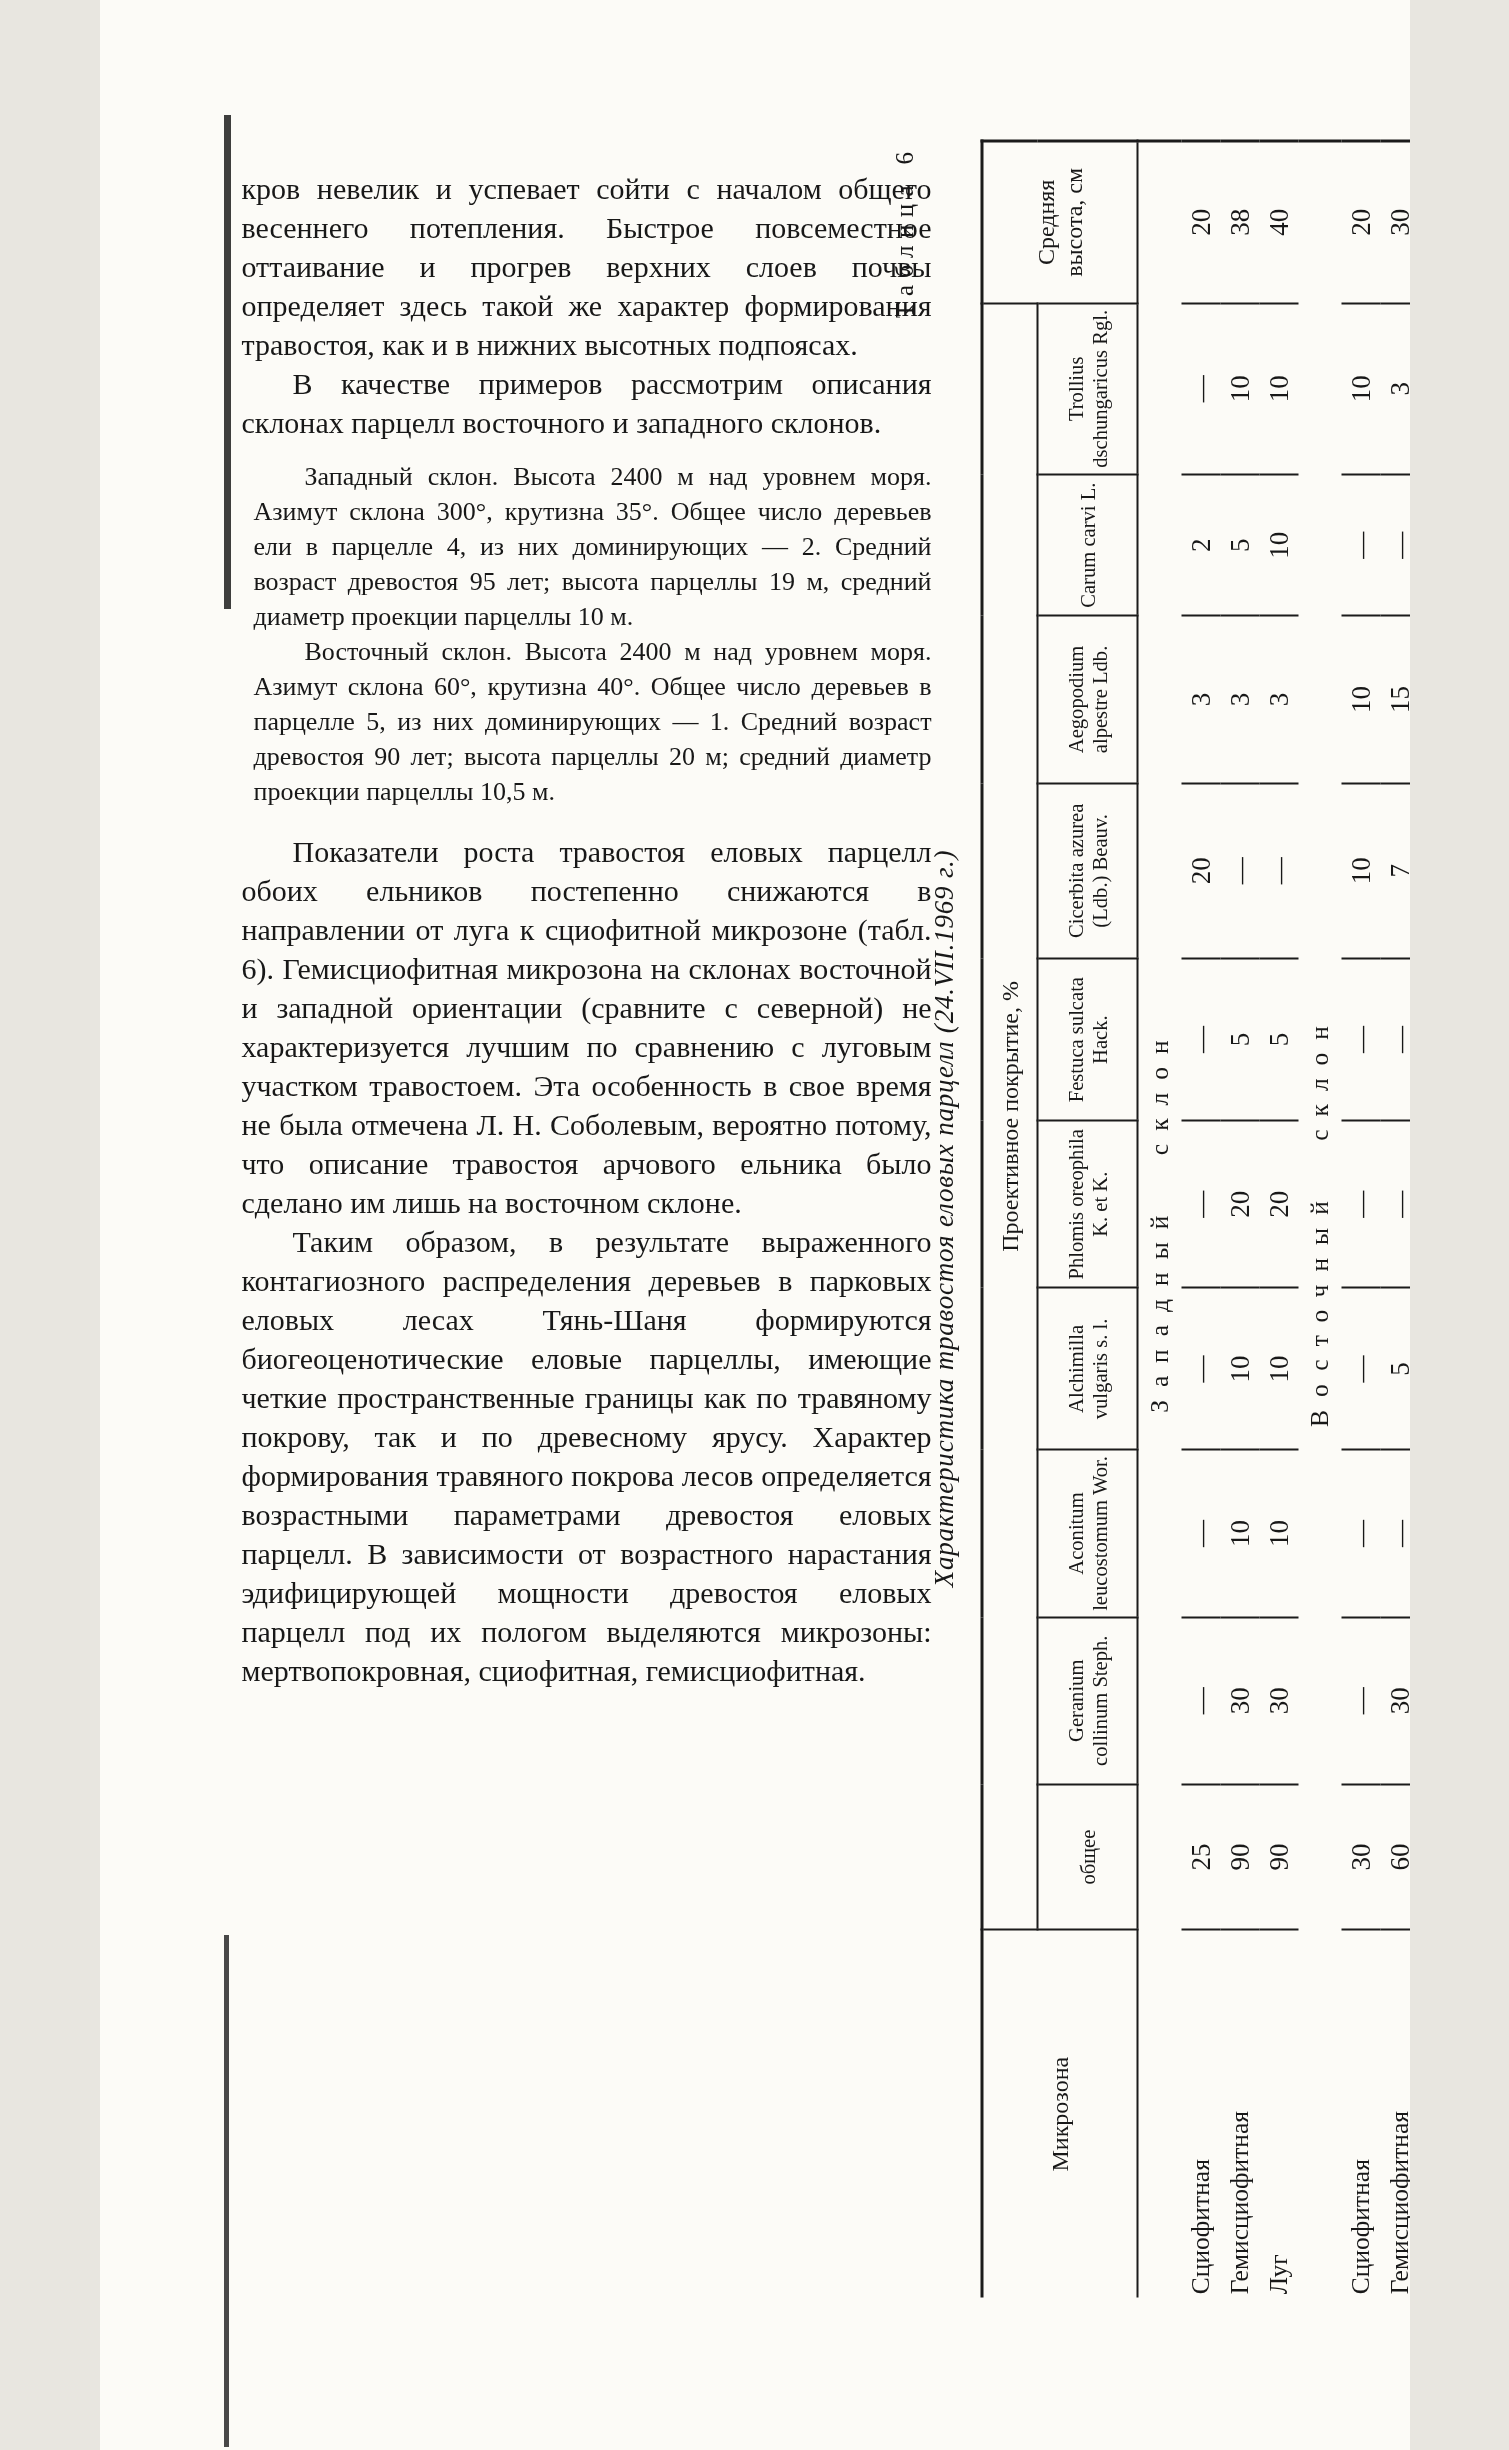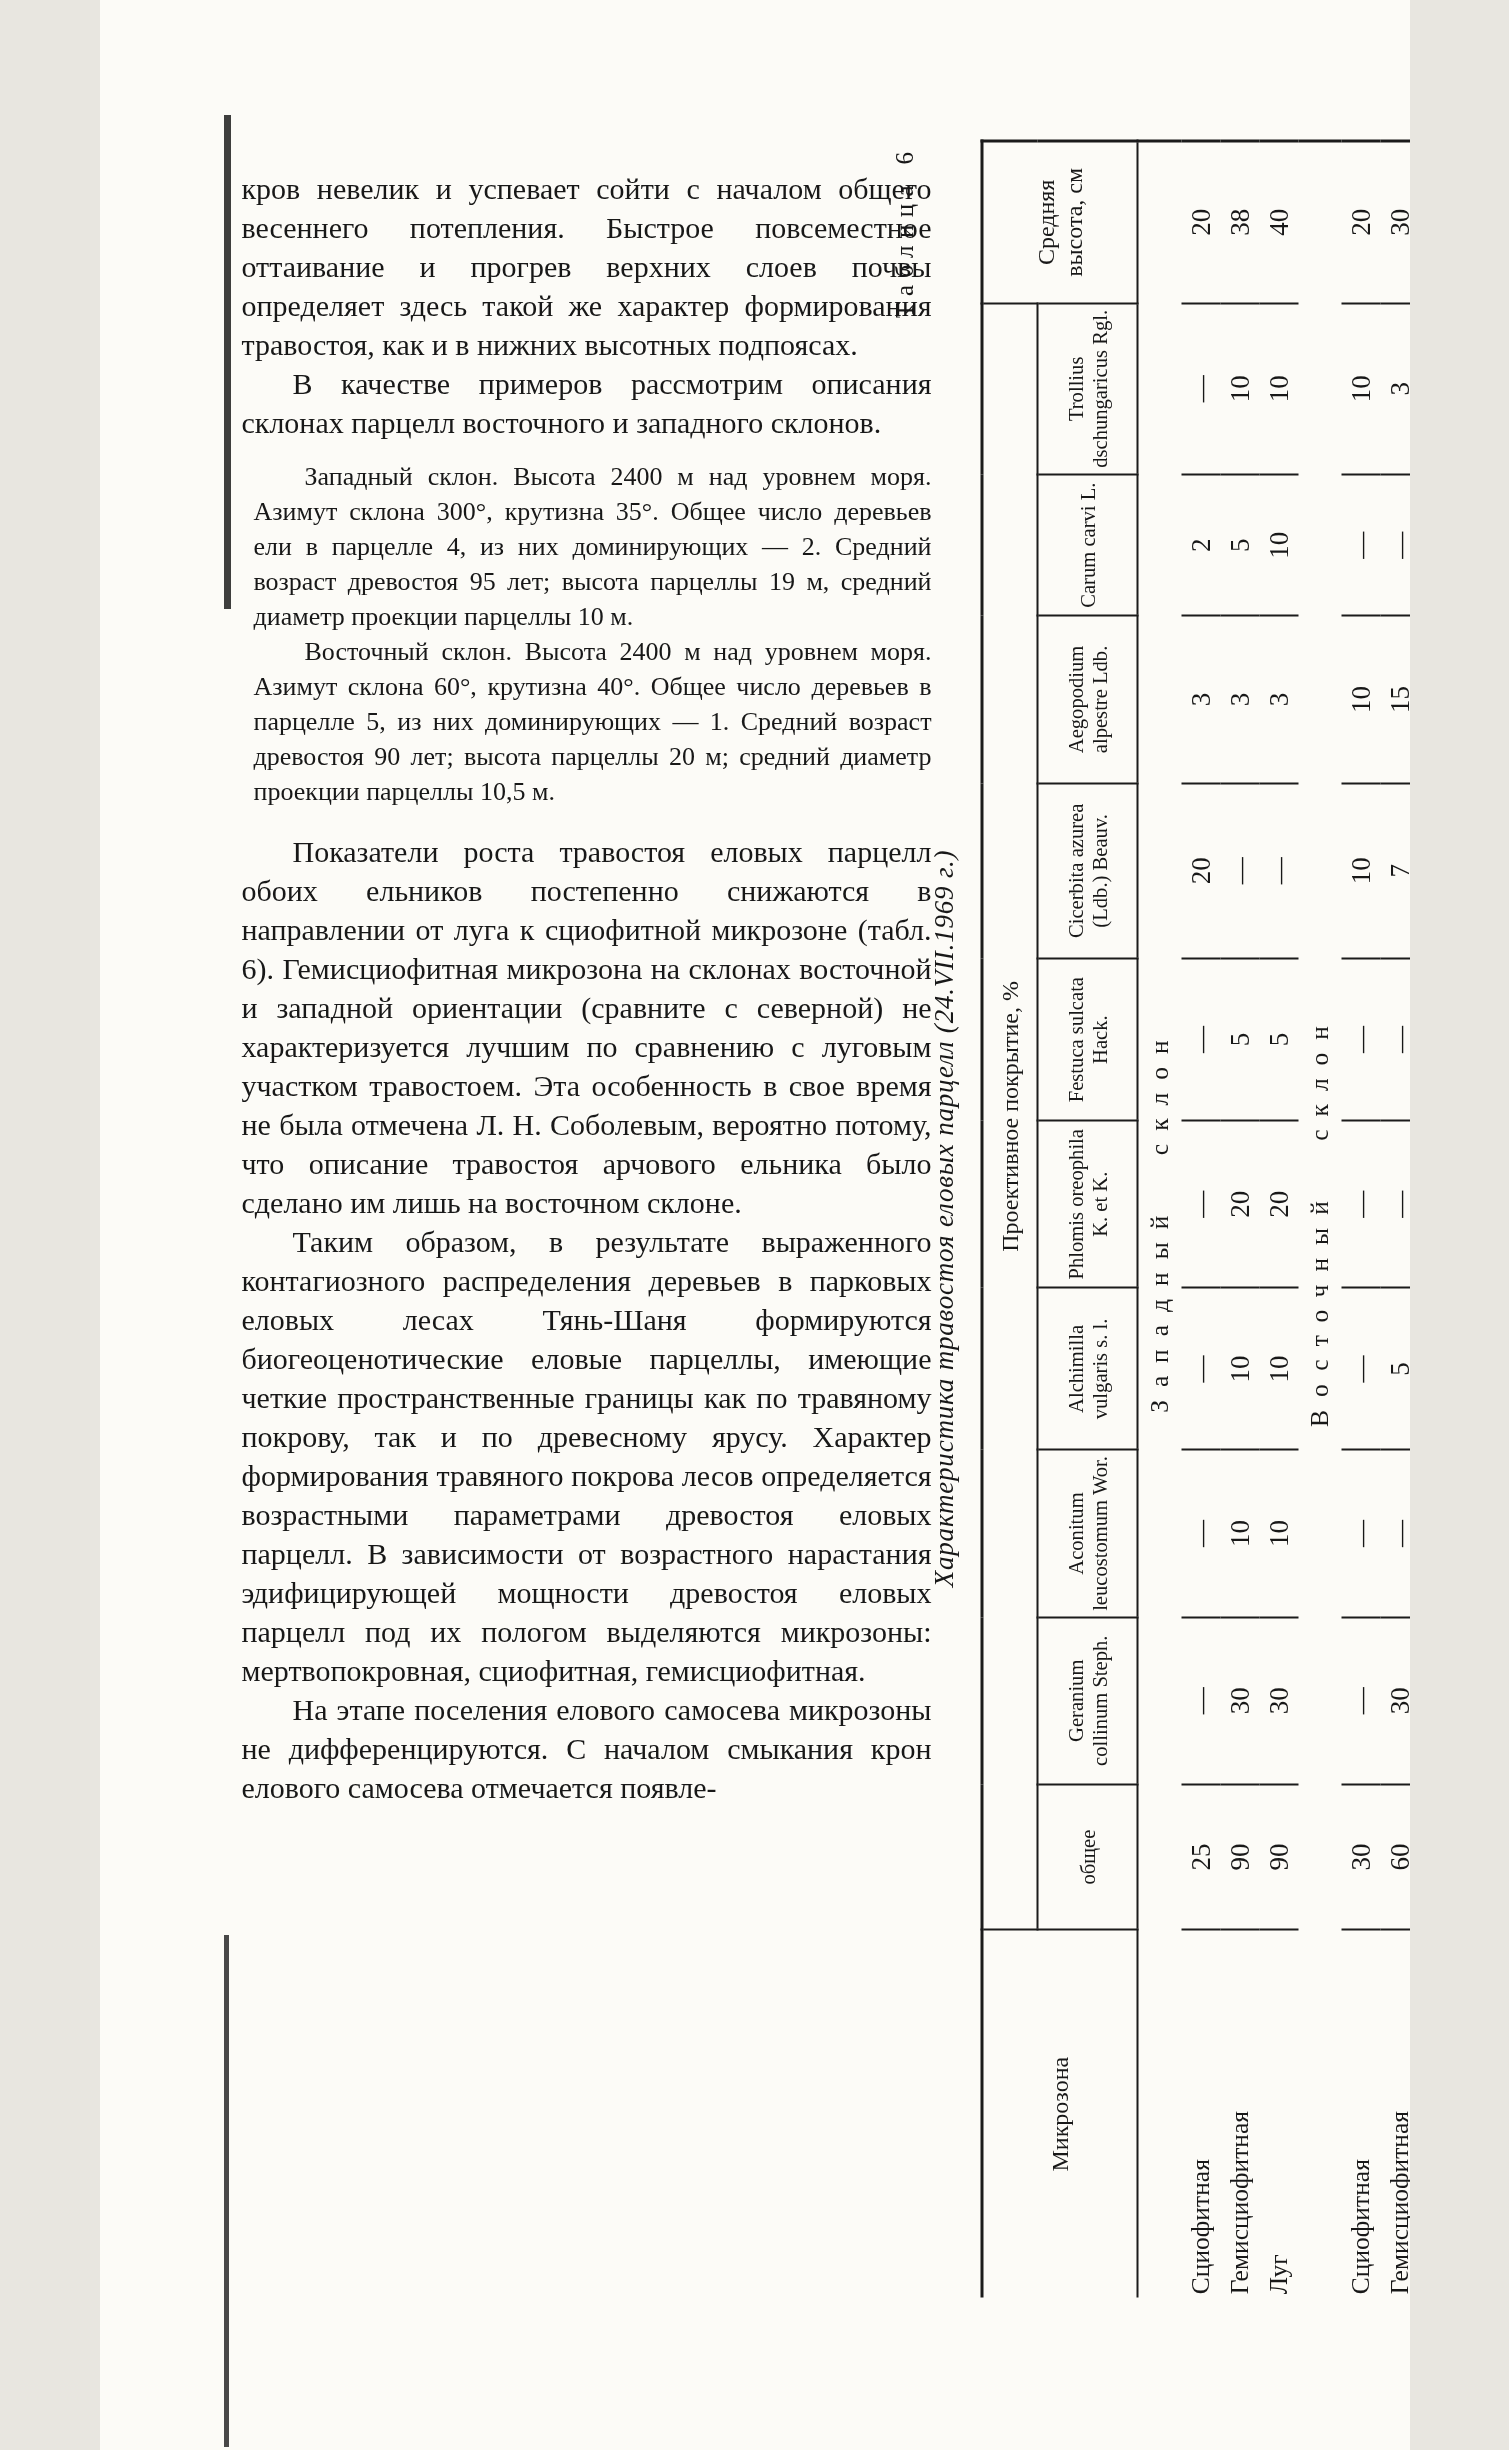--- a/index.html
+++ b/index.html
@@ -72,21 +72,20 @@
   <div class="scan-line scan-line-a"></div>
   <div class="scan-line scan-line-b"></div>
 
   <div class="text-col">
     <p class="main">кров невелик и успевает сойти с началом общего весеннего потепления. Быстрое повсеместное оттаивание и прогрев верхних слоев почвы определяет здесь такой же характер формирования травостоя, как и в нижних высотных подпоясах.</p>
     <p class="main indent">В качестве примеров рассмотрим описания склонах парцелл восточного и западного склонов.</p>
     <p class="small indent gap-a">Западный склон. Высота 2400 м над уровнем моря. Азимут склона 300°, крутизна 35°. Общее число деревьев ели в парцелле 4, из них доминирующих — 2. Средний возраст древостоя 95 лет; высота парцеллы 19 м, средний диаметр проекции парцеллы 10 м.</p>
     <p class="small indent">Восточный склон. Высота 2400 м над уровнем моря. Азимут склона 60°, крутизна 40°. Общее число деревьев в парцелле 5, из них доминирующих — 1. Средний возраст древостоя 90 лет; высота парцеллы 20 м; средний диаметр проекции парцеллы 10,5 м.</p>
     <p class="main indent gap-b">Показатели роста травостоя еловых парцелл обоих ельников постепенно снижаются в направлении от луга к сциофитной микрозоне (табл. 6). Гемисциофитная микрозона на склонах восточной и западной ориентации (сравните с северной) не характеризуется лучшим по сравнению с луговым участком травостоем. Эта особенность в свое время не была отмечена Л. Н. Соболевым, вероятно потому, что описание травостоя арчового ельника было сделано им лишь на восточном склоне.</p>
     <p class="main indent">Таким образом, в результате выраженного контагиозного распределения деревьев в парковых еловых лесах Тянь-Шаня формируются биогеоценотические еловые парцеллы, имеющие четкие пространственные границы как по травяному покрову, так и по древесному ярусу. Характер формирования травяного покрова лесов определяется возрастными параметрами древостоя еловых парцелл. В зависимости от возрастного нарастания эдифицирующей мощности древостоя еловых парцелл под их пологом выделяются микрозоны: мертвопокровная, сциофитная, гемисциофитная.</p>
-    <p class="main indent">На этапе поселения елового самосева микрозоны не дифференцируются. С началом смыкания крон елового самосева отмечается появле-</p>
   </div>
 
   <div class="table-rotate">
     <div class="tbl-label">Таблица 6</div>
     <div class="tbl-caption">Характеристика травостоя еловых парцелл (24.VII.1969 г.)</div>
 
     <table class="data">
       <colgroup>
         <col style="width:354px">
           <col style="width:140px">

